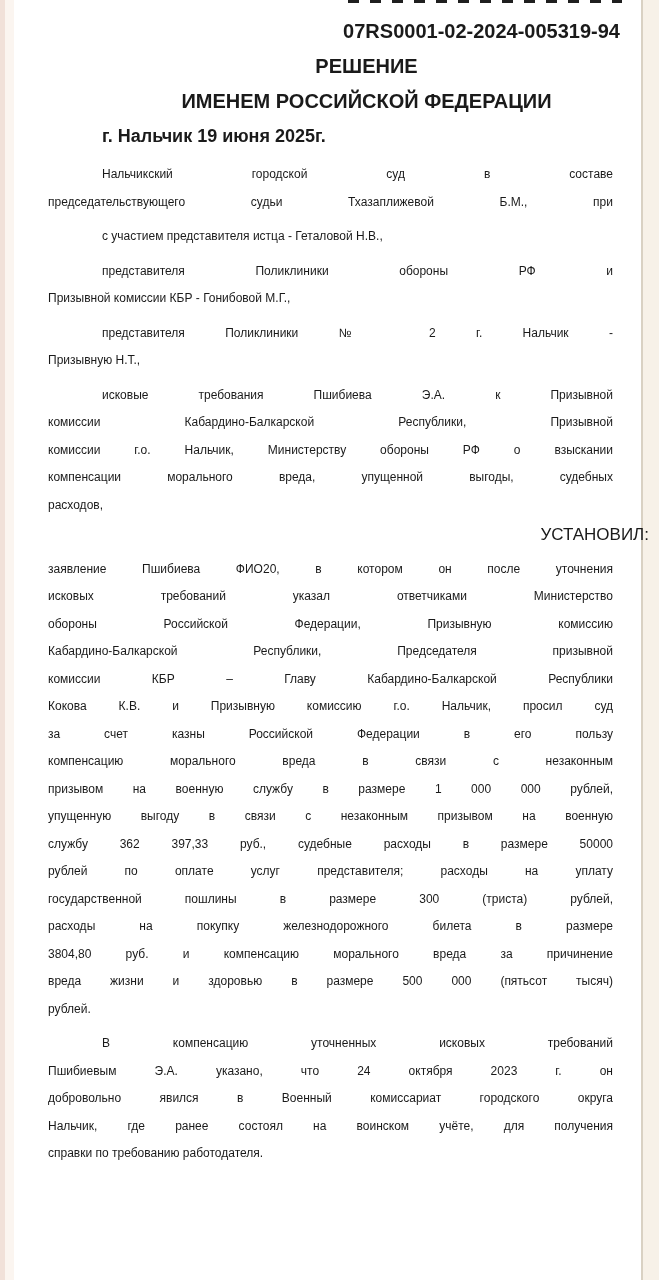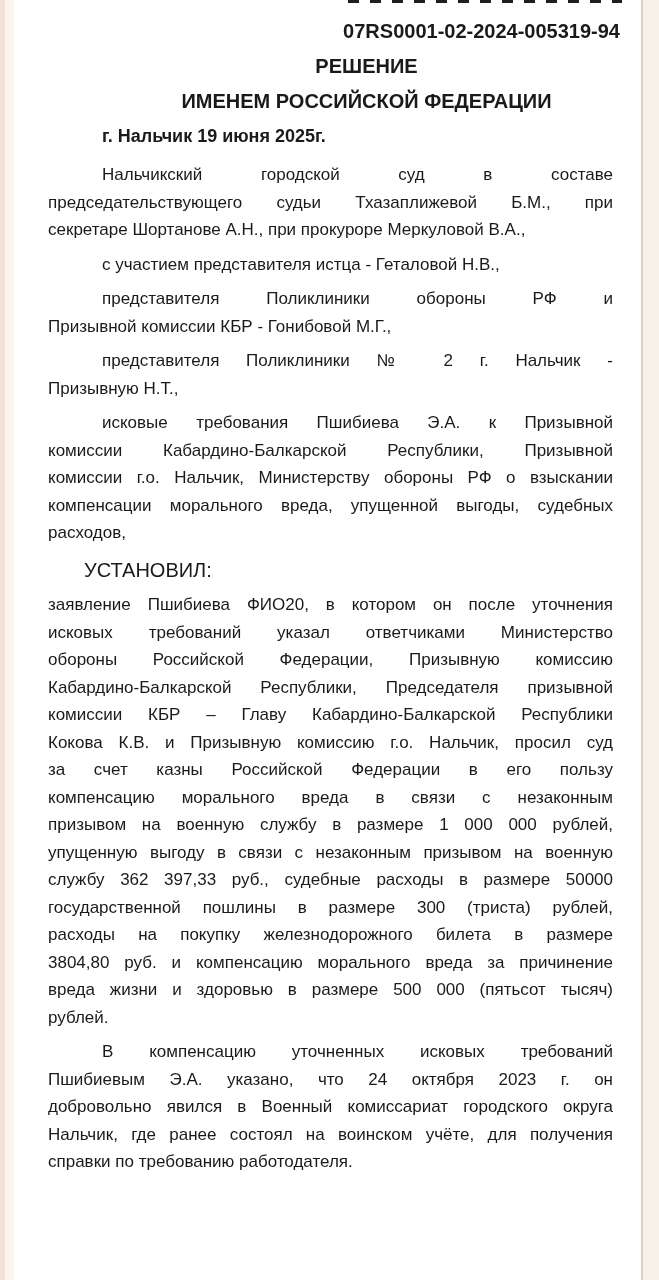--- a/index.html
+++ b/index.html
@@ -19,29 +19,29 @@
     background:repeating-linear-gradient(90deg,#1f1f1f 0 11px,transparent 11px 22px);
   }
   .doc{position:absolute;left:48px;top:14px;width:565px;}
   .hline{font-size:20px;font-weight:bold;line-height:35px;white-space:nowrap;}
   .hdr-right{text-align:right;margin-right:-7px;}
   .hdr-center{text-align:center;transform:translateX(36px);}
   .place-date{font-size:18px;font-weight:bold;line-height:35px;text-indent:54px;}
   .bodytext{margin-top:4px;}
   .para{margin-top:7px;}
   .jline{
-    font-size:17px;line-height:27.5px;
+    font-size:12px;line-height:27.5px;
     text-align:justify;text-align-last:justify;
     overflow:hidden;
   }
   .jline.first{text-indent:54px;}
   .jline.last{text-align-last:left;}
   .ustanovil{
-    font-size:20px;line-height:27.5px;text-align:left;
-    transform:translateX(36px);margin-top:10px;
+    font-size:17px;line-height:27.5px;text-align:right;
+    transform:translateX(36px);margin-top:2px;
   }
 </style>
 </head>
 <body>
 
 <div class="edge-left"></div>
 <div class="edge-left-fade"></div>
 <div class="edge-right-line"></div>
 <div class="edge-right"></div>
 <div class="cutoff"></div>
@@ -51,21 +51,20 @@
   <div class="hline hdr-right">07RS0001-02-2024-005319-94</div>
   <div class="hline hdr-center">РЕШЕНИЕ</div>
   <div class="hline hdr-center">ИМЕНЕМ РОССИЙСКОЙ ФЕДЕРАЦИИ</div>
   <div class="place-date">г. Нальчик 19 июня 2025г.</div>
 
   <div class="bodytext">
 
     <div class="para">
       <div class="jline first">Нальчикский городской суд в составе</div>
       <div class="jline">председательствующего судьи Тхазаплижевой Б.М., при</div>
-      <div class="jline last">секретаре Шортанове А.Н., при прокуроре Меркуловой В.А.,</div>
     </div>
 
     <div class="para">
       <div class="jline first last">с участием представителя истца - Геталовой Н.В.,</div>
     </div>
 
     <div class="para">
       <div class="jline first">представителя Поликлиники обороны РФ и</div>
       <div class="jline last">Призывной комиссии КБР - Гонибовой М.Г.,</div>
     </div>
@@ -90,20 +89,21 @@
       <div class="jline">исковых требований указал ответчиками Министерство</div>
       <div class="jline">обороны Российской Федерации, Призывную комиссию</div>
       <div class="jline">Кабардино-Балкарской Республики, Председателя призывной</div>
       <div class="jline">комиссии КБР – Главу Кабардино-Балкарской Республики</div>
       <div class="jline">Кокова К.В. и Призывную комиссию г.о. Нальчик, просил суд</div>
       <div class="jline">за счет казны Российской Федерации в его пользу</div>
       <div class="jline">компенсацию морального вреда в связи с незаконным</div>
       <div class="jline">призывом на военную службу в размере 1 000 000 рублей,</div>
       <div class="jline">упущенную выгоду в связи с незаконным призывом на военную</div>
       <div class="jline">службу 362 397,33 руб., судебные расходы в размере 50000</div>
+      <div class="jline">рублей по оплате услуг представителя; расходы на уплату</div>
       <div class="jline">государственной пошлины в размере 300 (триста) рублей,</div>
       <div class="jline">расходы на покупку железнодорожного билета в размере</div>
       <div class="jline">3804,80 руб. и компенсацию морального вреда за причинение</div>
       <div class="jline">вреда жизни и здоровью в размере 500 000 (пятьсот тысяч)</div>
       <div class="jline last">рублей.</div>
     </div>
 
     <div class="para">
       <div class="jline first">В компенсацию уточненных исковых требований</div>
       <div class="jline">Пшибиевым Э.А. указано, что 24 октября 2023 г. он</div>

